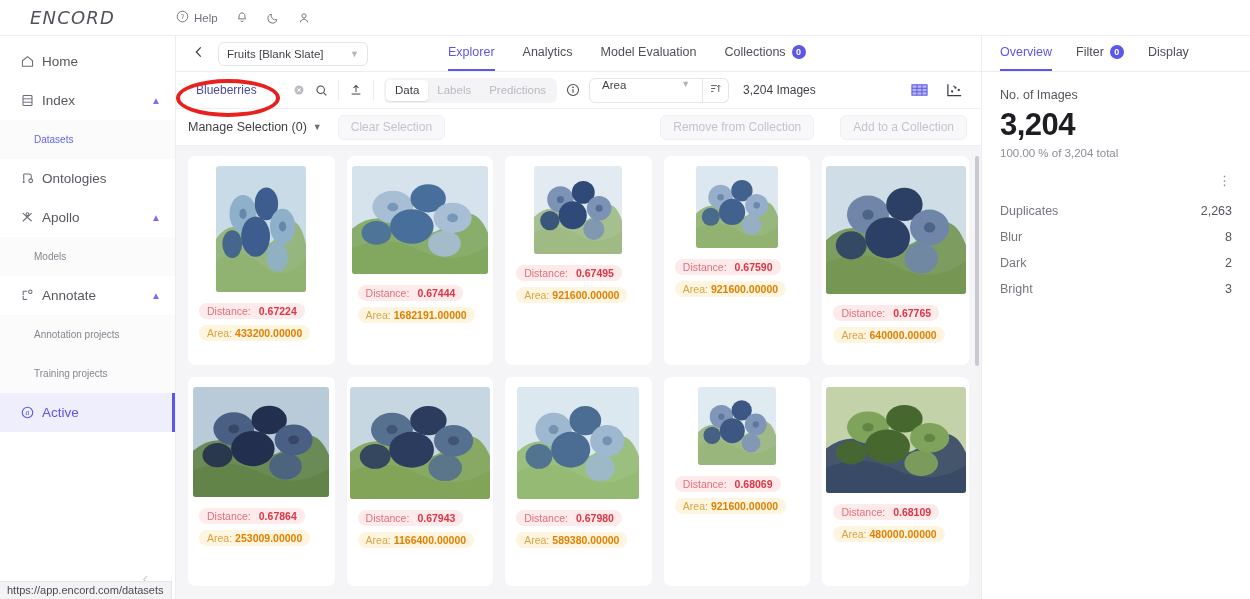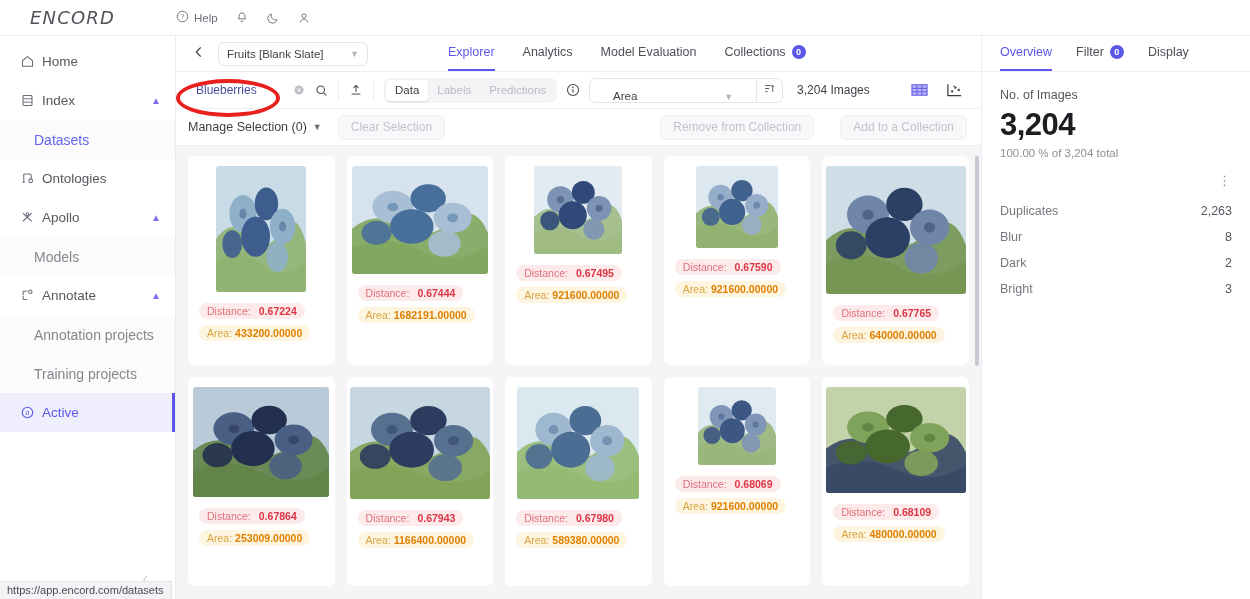--- a/index.html
+++ b/index.html
@@ -61,21 +61,21 @@
     display: flex; align-items: center;
     height: 39px; padding: 0 14px 0 20px;
     cursor: pointer; position: relative;
   }
   .nav-item .ico { width: 22px; flex: 0 0 22px; display: flex; align-items: center; color: #6b6b78; }
   .nav-item .txt { font-size: 13.5px; color: #57575f; flex: 1; }
   .nav-item .chev { color: #7b6ff0; font-size: 10px; line-height: 1; }
   .nav-sub {
     display: flex; align-items: center;
     height: 39px; padding-left: 34px;
-    font-size: 14px; color: #86868f; cursor: pointer;
+    font-size: 10px; color: #86868f; cursor: pointer;
     background: #fbfbfc;
   }
   .nav-sub.active { color: #6366f1; }
   .nav-item.selected { background: #eeeefc; }
   .nav-item.selected .txt { color: #5b57e8; }
   .nav-item.selected .ico { color: #5b57e8; }
   .nav-item.selected::after {
     content: ""; position: absolute; right: 0; top: 0;
     width: 3px; height: 100%; background: #5b57e8;
   }
@@ -140,22 +140,22 @@
     display: flex; align-items: center; background: #f4f4f7;
     border-radius: 6px; padding: 2px; height: 25px;
   }
   .seg .opt {
     font-size: 11.5px; padding: 0 9px; height: 21px; display: flex; align-items: center;
     border-radius: 4px; color: #b9b9c2; cursor: pointer;
   }
   .seg .opt.on { background: #fff; color: #3a3a42; box-shadow: 0 1px 2px rgba(0,0,0,.10); }
   .info-ico { margin: 0 9px; cursor: pointer; display: flex; align-items: center; }
   .metricsel {
-    width: 168px; height: 25px; border: 1px solid #e4e4ea; border-radius: 6px 0 0 6px;
-    display: flex; align-items: flex-end; padding: 0 23px; cursor: pointer;
+    width: 114px; height: 25px; border: 1px solid #e4e4ea; border-radius: 6px 0 0 6px;
+    display: flex; align-items: flex-start; padding: 0 12px; cursor: pointer;
   }
   .metricsel .nm { font-size: 11.5px; color: #3f3f47; flex: 1; }
   .metricsel .dn { color: #b4b4bd; font-size: 9px; }
   .sortbtn {
     width: 26px; height: 25px; border: 1px solid #e4e4ea; border-left: none;
     border-radius: 0 6px 6px 0; display: flex; align-items: center; justify-content: center;
     cursor: pointer;
   }
   .imgcount { font-size: 12px; color: #3f3f47; margin-left: 14px; }
   .view-toggles { margin-left: auto; display: flex; align-items: center; gap: 18px; padding-right: 18px; }

